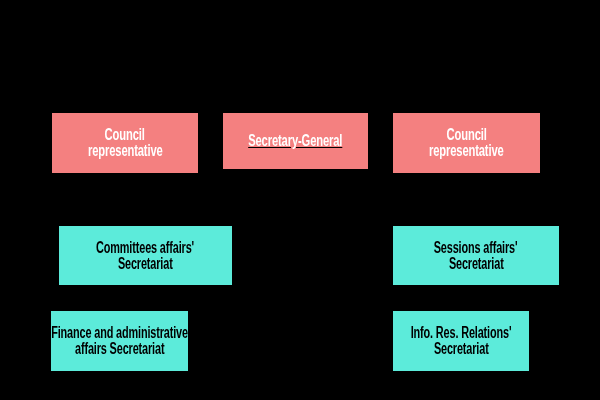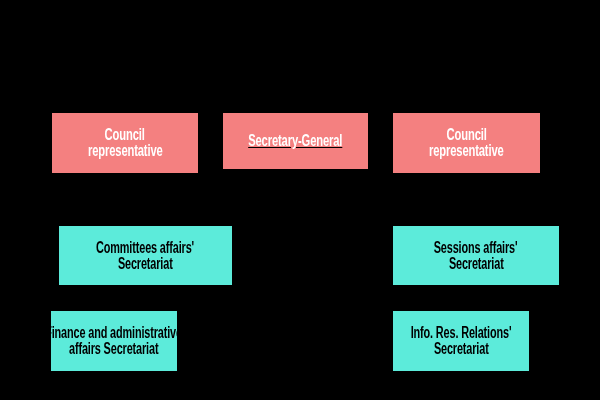--- a/index.html
+++ b/index.html
@@ -48,21 +48,21 @@
     font-size: 16px;
     line-height: 16px;
     transform: scaleX(0.68);
   }
   
   .b1 { left: 52px;  top: 113px; width: 146px; height: 60px; }
   .b2 { left: 223px; top: 113px; width: 145px; height: 56px; text-decoration: underline; }
   .b3 { left: 393px; top: 113px; width: 147px; height: 60px; }
   .b4 { left: 51px;  top: 226px; width: 173px; height: 59px; margin-left: 8px; }
   .b5 { left: 393px; top: 226px; width: 166px; height: 59px; }
-  .b6 { left: 51px;  top: 311px; width: 126px; height: 60px; }
+  .b6 { left: 51px;  top: 311px; width: 137px; height: 60px; }
   .b7 { left: 393px; top: 311px; width: 136px; height: 60px; }
 </style>
 </head>
 <body>
 
 <div class="stage">
 
   <div class="box top-level b1">
     <span class="line">Council</span>
     <span class="line">representative</span>

